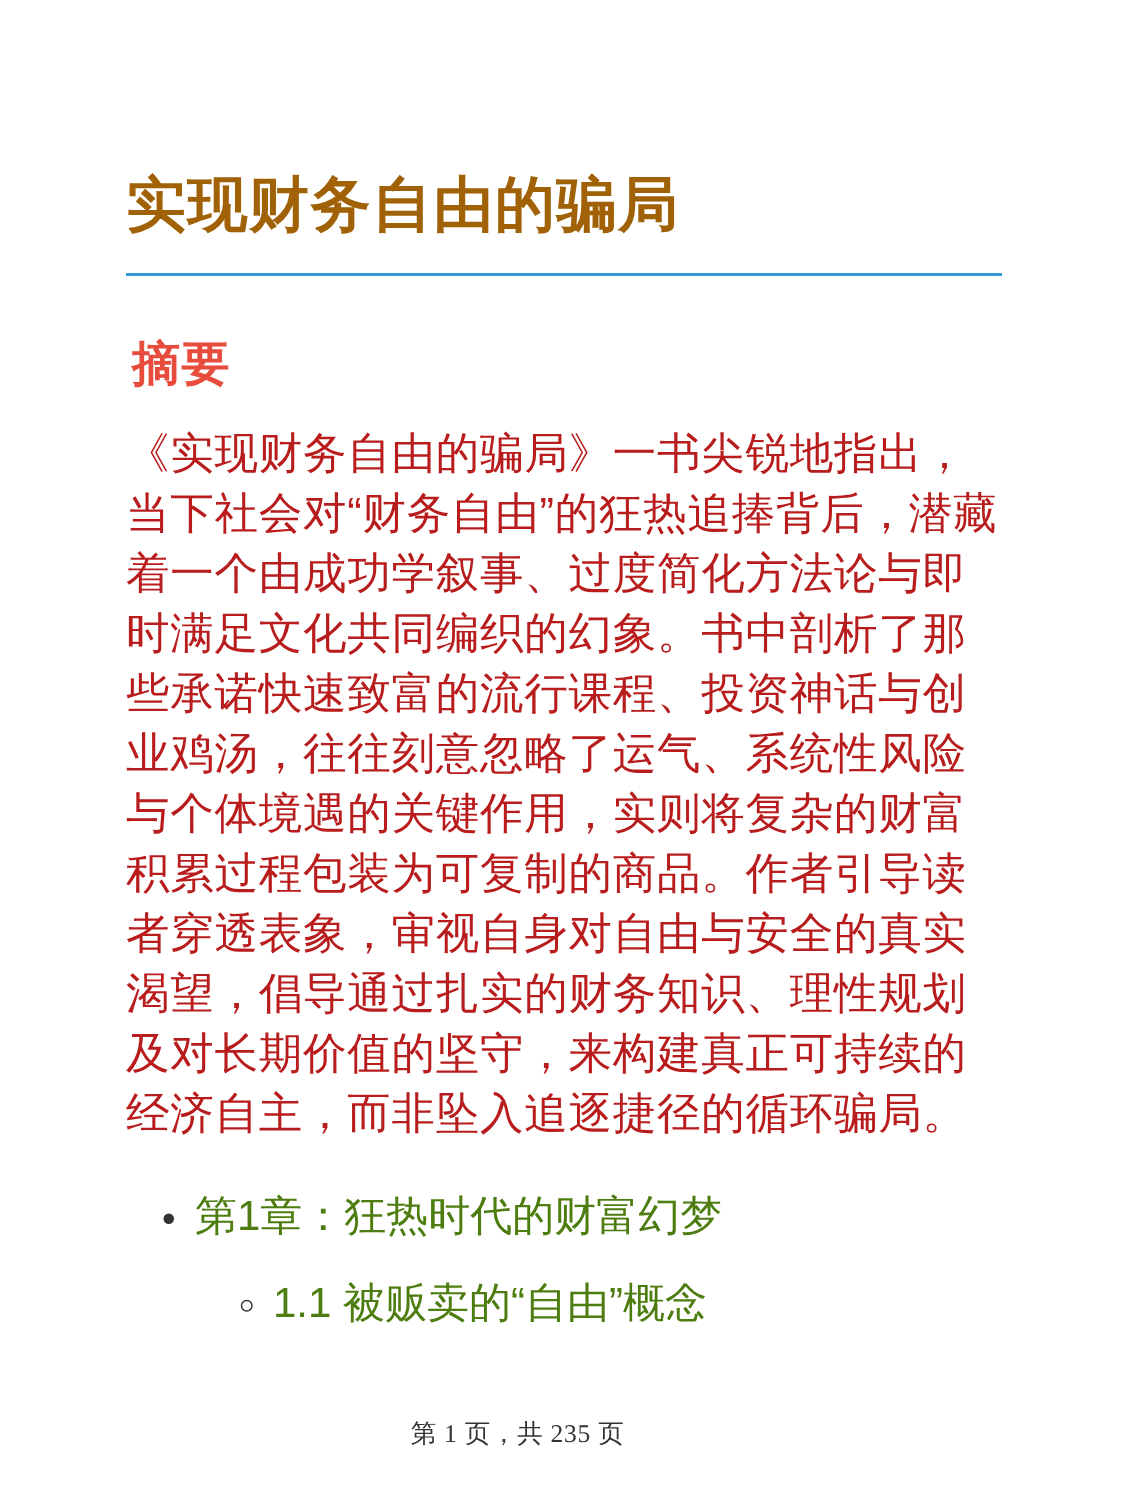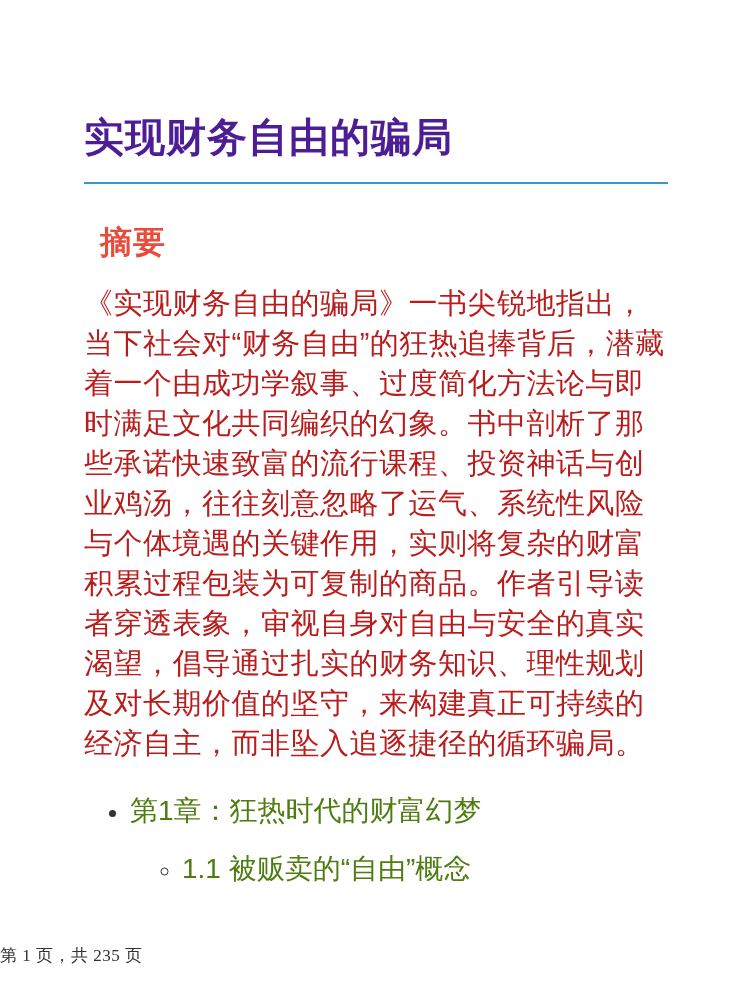--- a/index.html
+++ b/index.html
@@ -18,26 +18,26 @@
   .page {
     padding: 0 82px 0 84px;
   }
   h1.doc-title {
     margin: 0;
     padding-top: 112px;
     padding-bottom: 20px;
     font-size: 40px;
     line-height: 1.25;
     font-weight: bold;
-    color: #4c1d95;
+    color: #a16207;
     border-bottom: 2px solid #3498db;
     letter-spacing: 1px;
   }
   h2.section-heading {
-    margin: 16px;
+    margin: 4px;
     font-size: 32px;
     line-height: 1.15;
     font-weight: bold;
     color: #e74c3c;
     letter-spacing: 1px;
   }
   h2.summary-heading { margin-top: 40px; }
   h2.toc-heading     { margin-top: 44px; }
   p.summary-body {
     margin: 22px 0 0 0;
@@ -60,20 +60,21 @@
     padding-left: 52px;
     list-style-type: circle;
   }
   ul.toc-sublist > li { line-height: 1.3; }
   li::marker { color: #333333; font-size: 24px; }
   .page-footer {
     position: absolute;
     left: 0;
     top: 944px;
     width: 690px;
+    text-align: center;
     font-family: "Liberation Serif", serif;
     font-size: 17px;
     color: #333333;
     letter-spacing: 0.5px;
   }
 </style>
 </head>
 <body>
 
 <div class="page">

